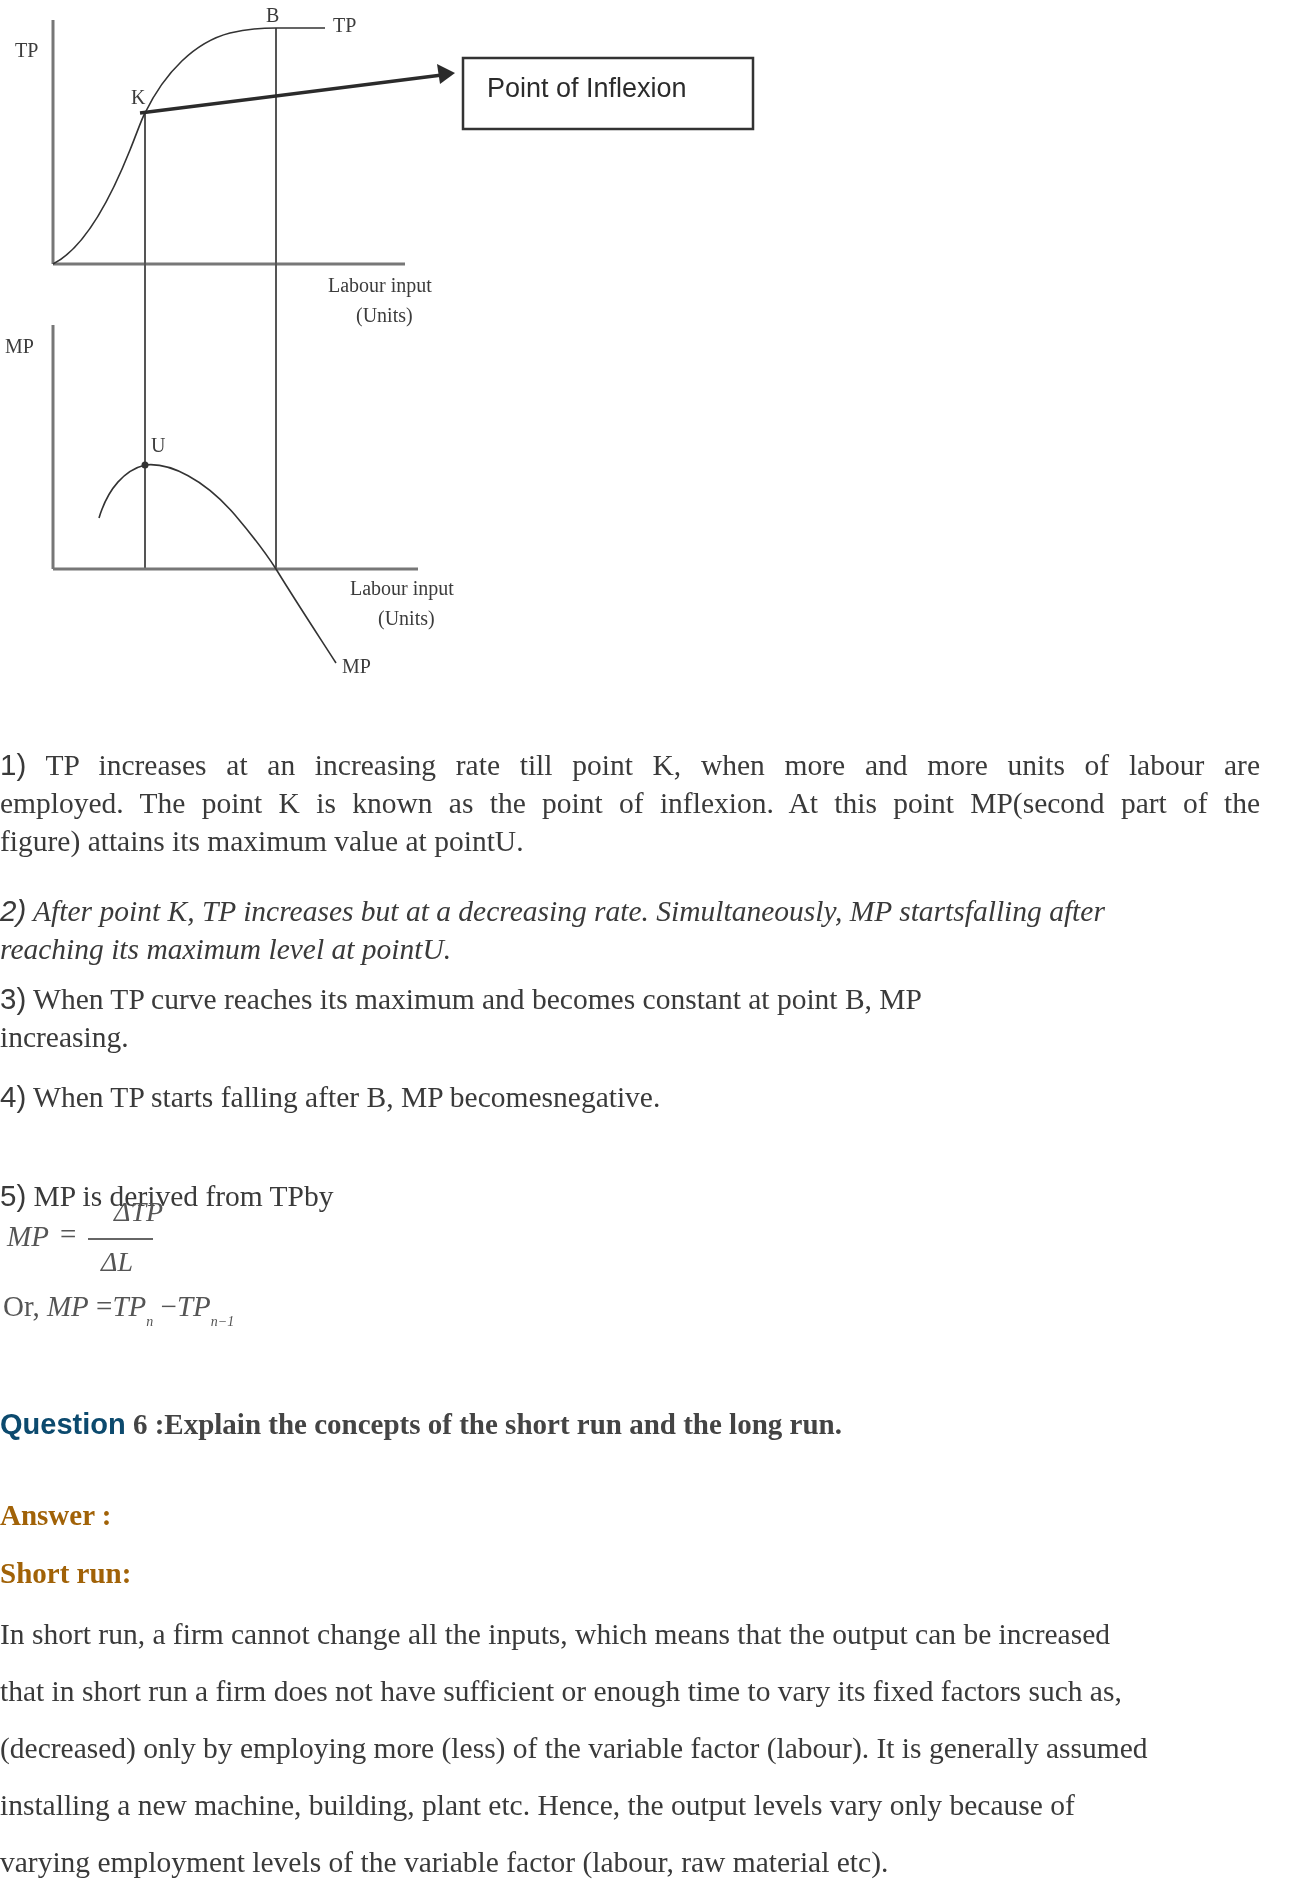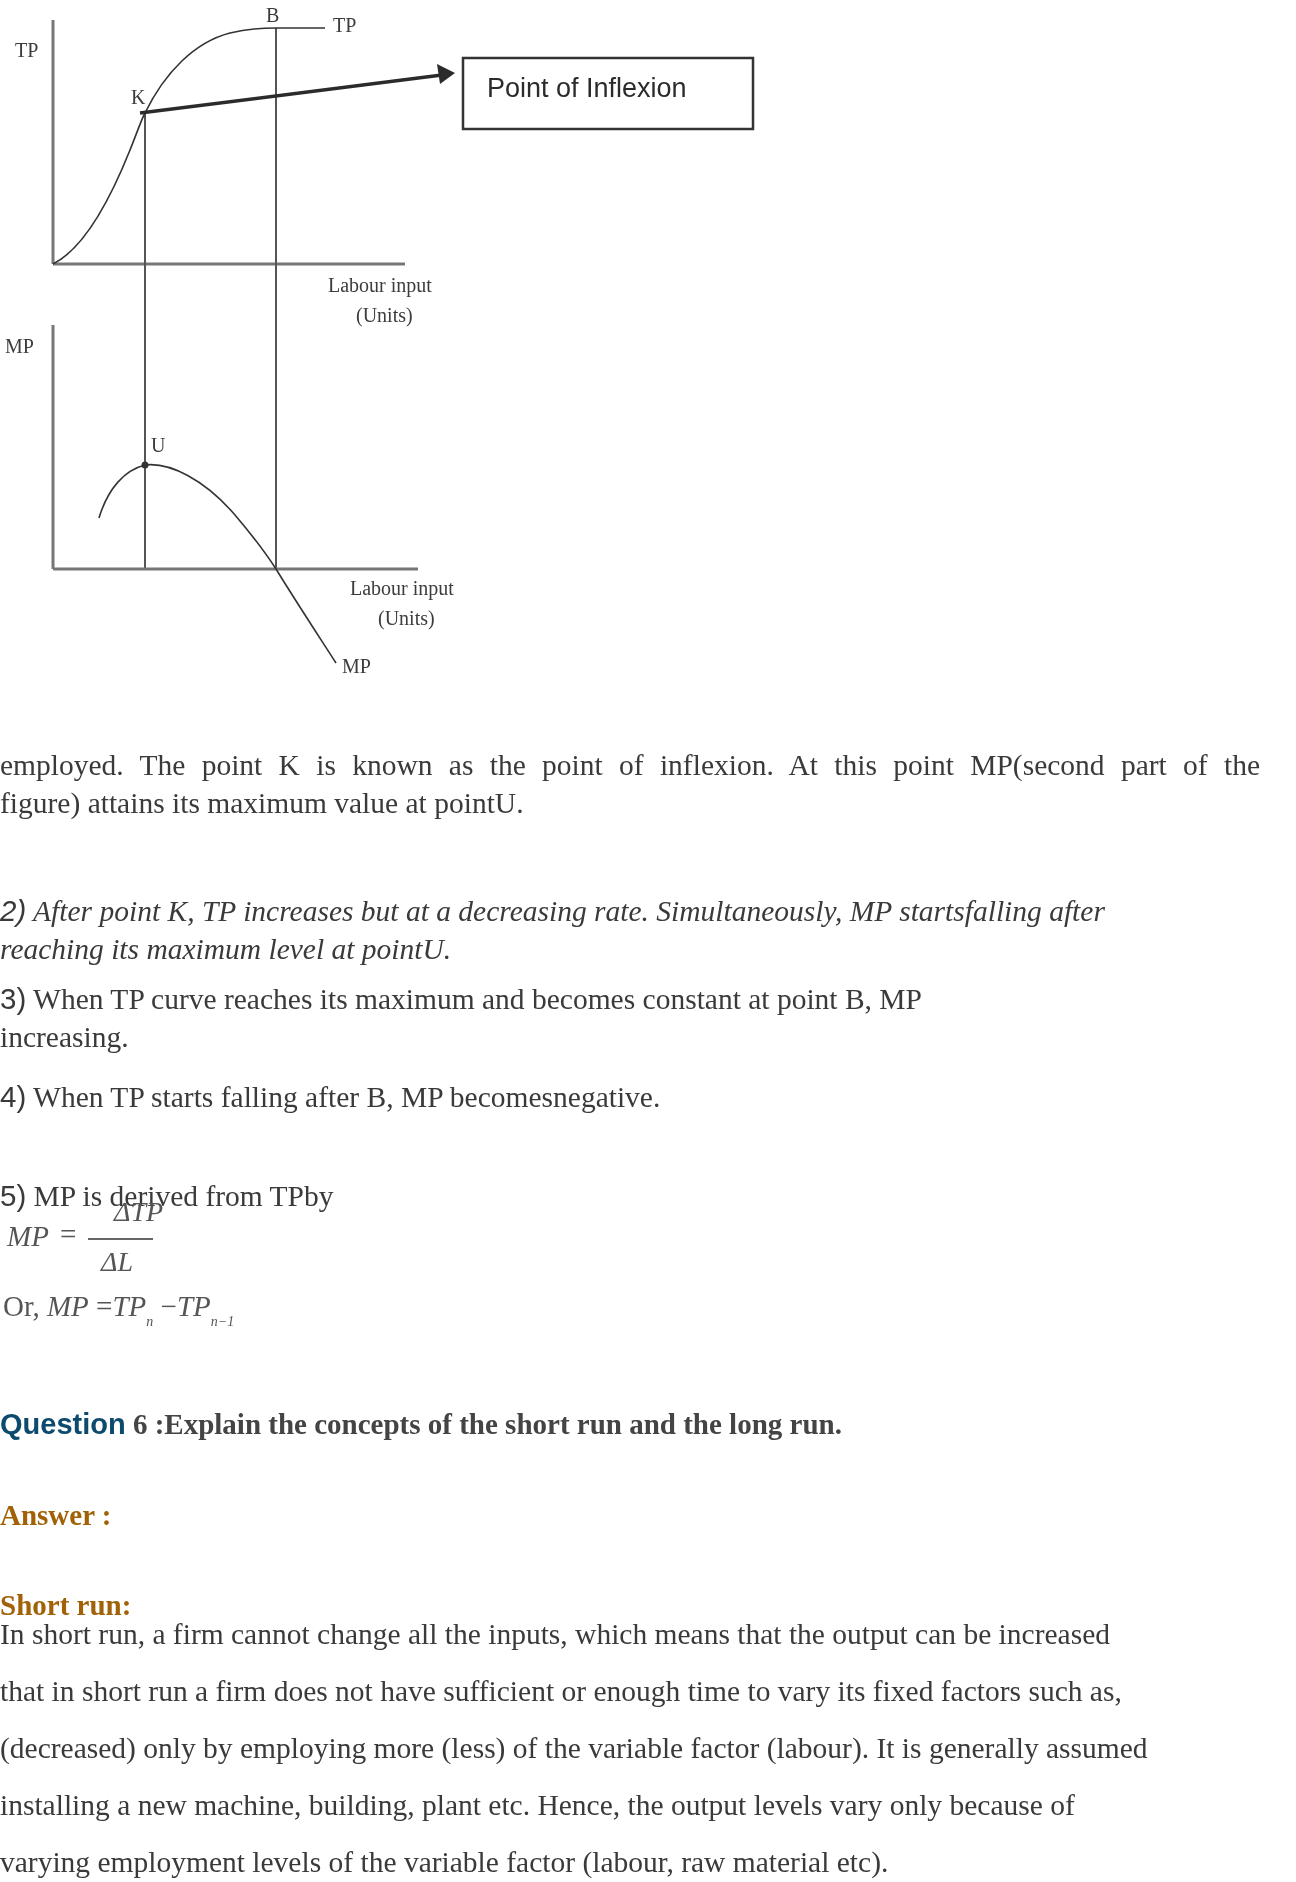--- a/index.html
+++ b/index.html
@@ -53,20 +53,21 @@
   <circle cx="145" cy="465" r="3.5" fill="#333"></circle>
 
   <text class="fig-lbl" x="5" y="353">MP</text>
   <text class="fig-lbl" x="151" y="452">U</text>
   <text class="fig-lbl" x="350" y="595">Labour input</text>
   <text class="fig-lbl" x="378" y="625">(Units)</text>
   <text class="fig-lbl" x="342" y="673">MP</text>
 </svg>
 
 <div class="para" style="top:746px;">
+  <span class="line justify"><span class="num">1)</span> <span>TP increases at an increasing rate till point K, when more and more units of labour are</span></span>
   <span class="line justify">employed. The point K is known as the point of inflexion. At this point MP(second part of the</span>
   <span class="line">figure) attains its maximum value at pointU.</span>
 </div>
 
 <div class="para" style="top:892px;font-style:italic;">
   <span class="line"><span class="num">2)</span> <span>After point K, TP increases but at a decreasing rate. Simultaneously, MP startsfalling after</span></span>
   <span class="line">reaching its maximum level at pointU.</span>
 </div>
 
 <div class="para" style="top:980px;">
@@ -95,21 +96,21 @@
     <span>=</span><i>TP</i><sub style="font-size:14px; font-style:italic; vertical-align:-10px;">n</sub>
     <span>−</span><i>TP</i><sub style="font-size:14px; font-style:italic; vertical-align:-10px;margin-top:36px;">n−1</sub>
   </span>
 </div>
 
 <div class="abs q-head">
   <span class="q-word">Question</span><span> 6 :</span><span>Explain the concepts of the short run and the long run.</span>
 </div>
 
 <div class="abs bold-serif" style="left:0; top:1499px;">Answer :</div>
-<div class="abs bold-serif" style="left:0; top:1557px;margin-top:32px;">Short run:</div>
+<div class="abs bold-serif" style="left:0; top:1557px;">Short run:</div>
 
 <div class="body-para" style="top:1606px;">
   <span class="line" style="display:block; white-space:nowrap;">In short run, a firm cannot change all the inputs, which means that the output can be increased</span>
   <span class="line" style="display:block; white-space:nowrap;">that in short run a firm does not have sufficient or enough time to vary its fixed factors such as,</span>
   <span class="line" style="display:block; white-space:nowrap;">(decreased) only by employing more (less) of the variable factor (labour). It is generally assumed</span>
   <span class="line" style="display:block; white-space:nowrap;">installing a new machine, building, plant etc. Hence, the output levels vary only because of</span>
   <span class="line" style="display:block; white-space:nowrap;">varying employment levels of the variable factor (labour, raw material etc).</span>
 </div>
 
 </body></html>

